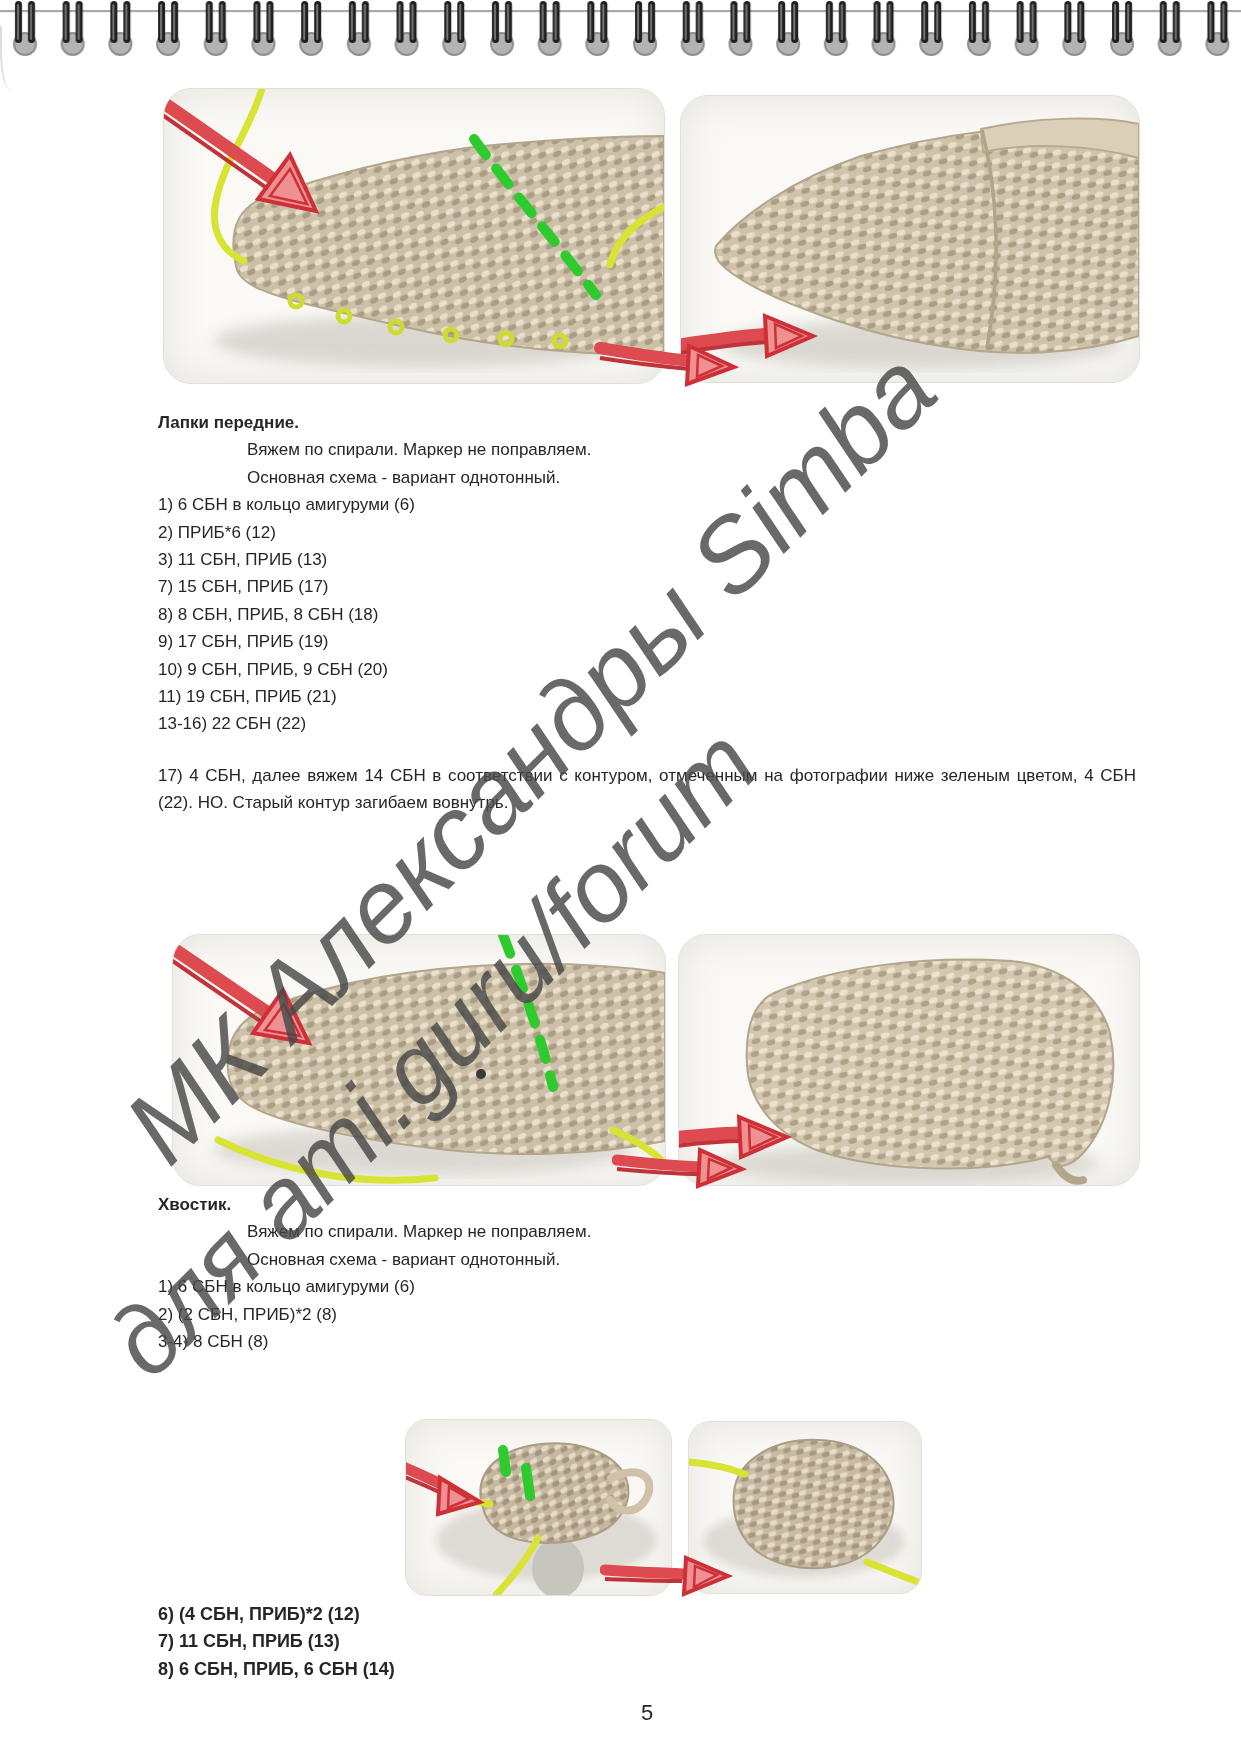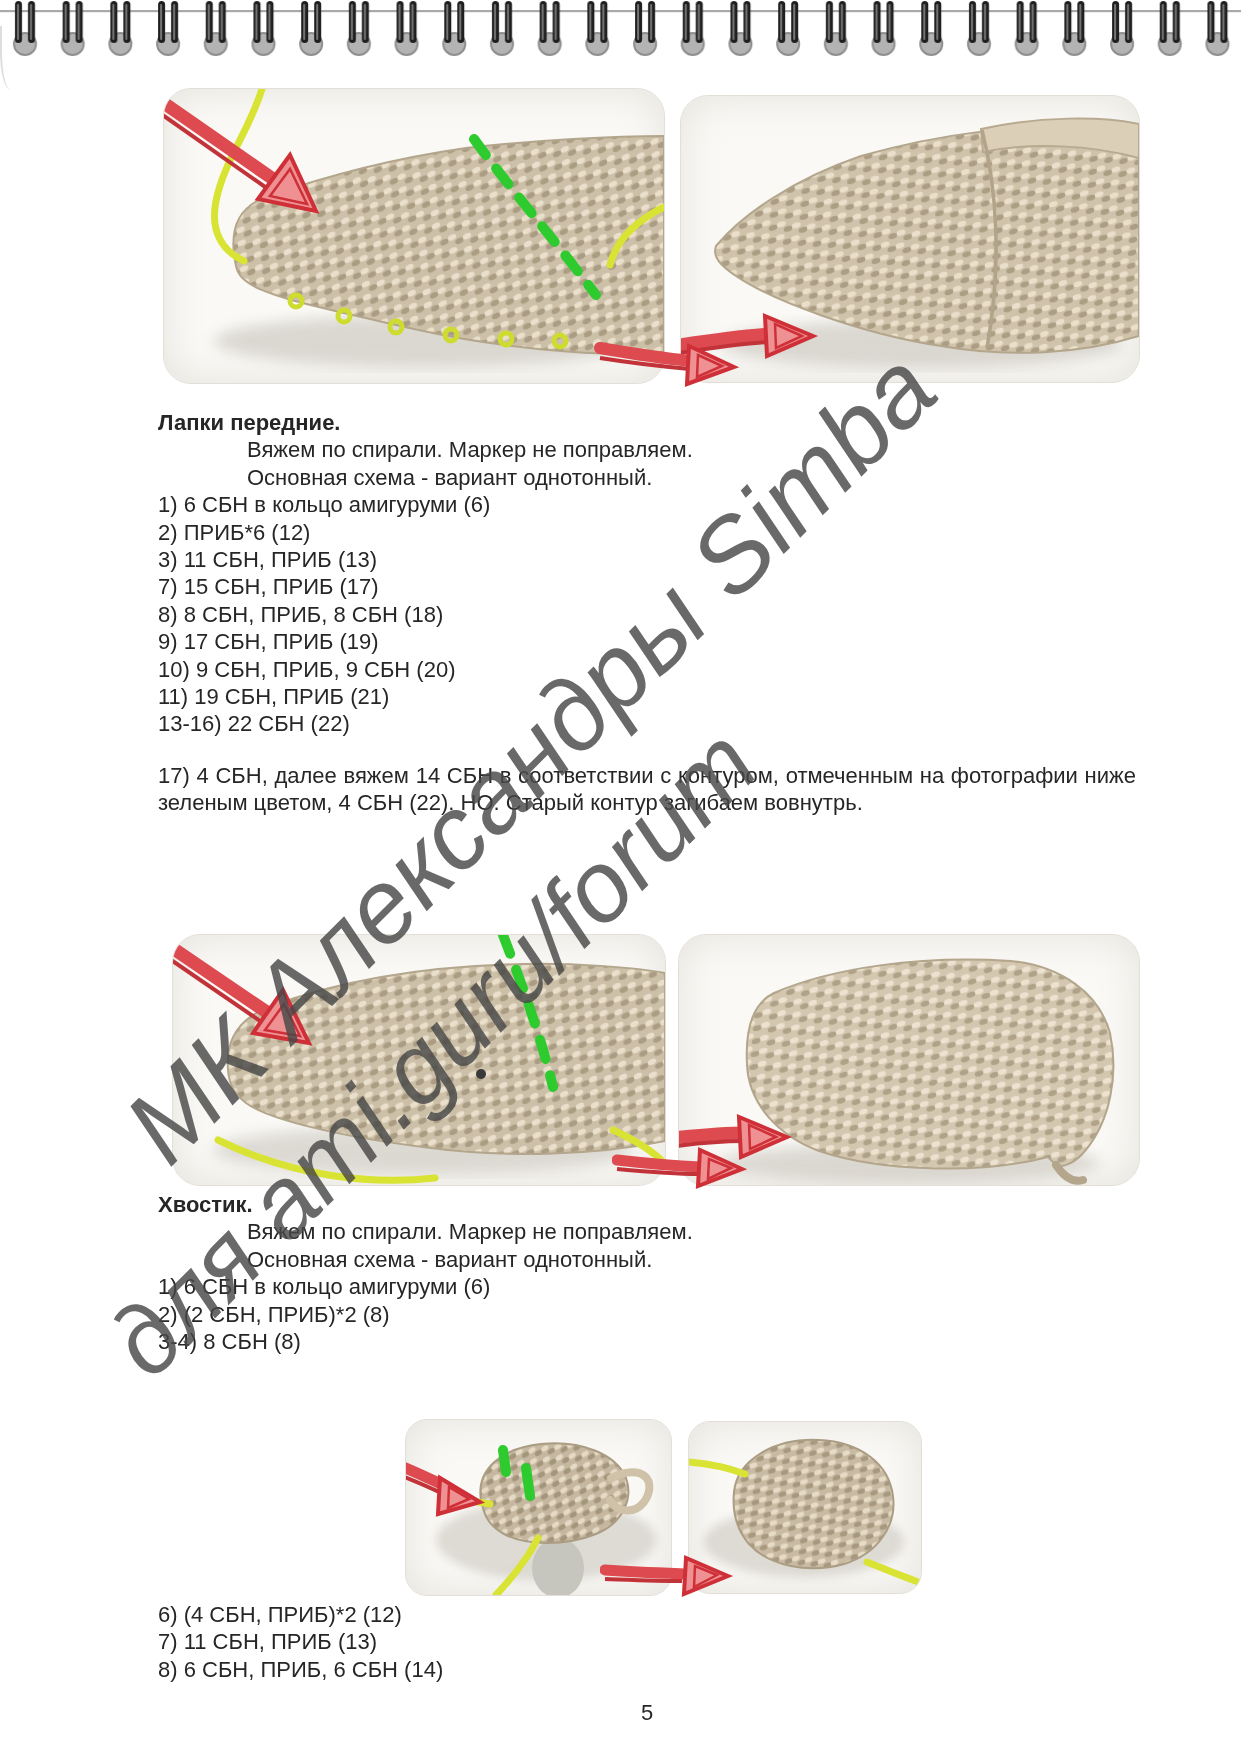--- a/index.html
+++ b/index.html
@@ -5,25 +5,25 @@
   html,body{margin:0;padding:0;background:#ffffff;}
   .page{position:relative;width:1241px;height:1754px;background:#ffffff;overflow:hidden;
         font-family:"Liberation Sans","DejaVu Sans",sans-serif;color:#262626;}
   .binding{position:absolute;left:0;top:0;}
   .page-curl{position:absolute;left:0;top:26px;width:16px;height:64px;
              border-left:2px solid #cfcfcf;border-radius:0 0 0 60%;opacity:.7;}
   .photo{position:absolute;background:#faf9f6;border:1px solid #e3dfd8;border-radius:28px;
          overflow:hidden;box-shadow:inset 0 0 42px rgba(140,128,108,0.18);}
   .photo svg{display:block;width:100%;height:100%;}
   .overlay{position:absolute;z-index:30;}
-  .text-block{position:absolute;left:158px;width:978px;font-size:22px;line-height:27.4px;}
+  .text-block{position:absolute;left:158px;width:978px;font-size:17px;line-height:27.4px;}
   .title{font-weight:bold;}
   .indent{padding-left:89px;}
   .just{text-align:justify;margin-top:24px;}
-  .after-steps{position:absolute;left:158px;width:520px;font-size:22px;line-height:27.4px;}
+  .after-steps{position:absolute;left:158px;width:520px;font-size:18px;line-height:27.4px;font-weight:bold;}
   .page-number{position:absolute;left:158px;width:978px;top:1700px;text-align:center;
                font-size:22px;}
   .watermark{position:absolute;z-index:50;pointer-events:none;text-align:center;
              font-style:italic;color:rgba(72,72,72,0.82);white-space:nowrap;}
   .wm1{left:-270px;top:677px;width:1600px;height:160px;line-height:160px;font-size:104px;
        transform:rotate(-45deg);}
   .wm2{left:-368px;top:972px;width:1600px;height:160px;line-height:160px;font-size:100px;
        transform:rotate(-45deg);}
 </style>
 </head>

